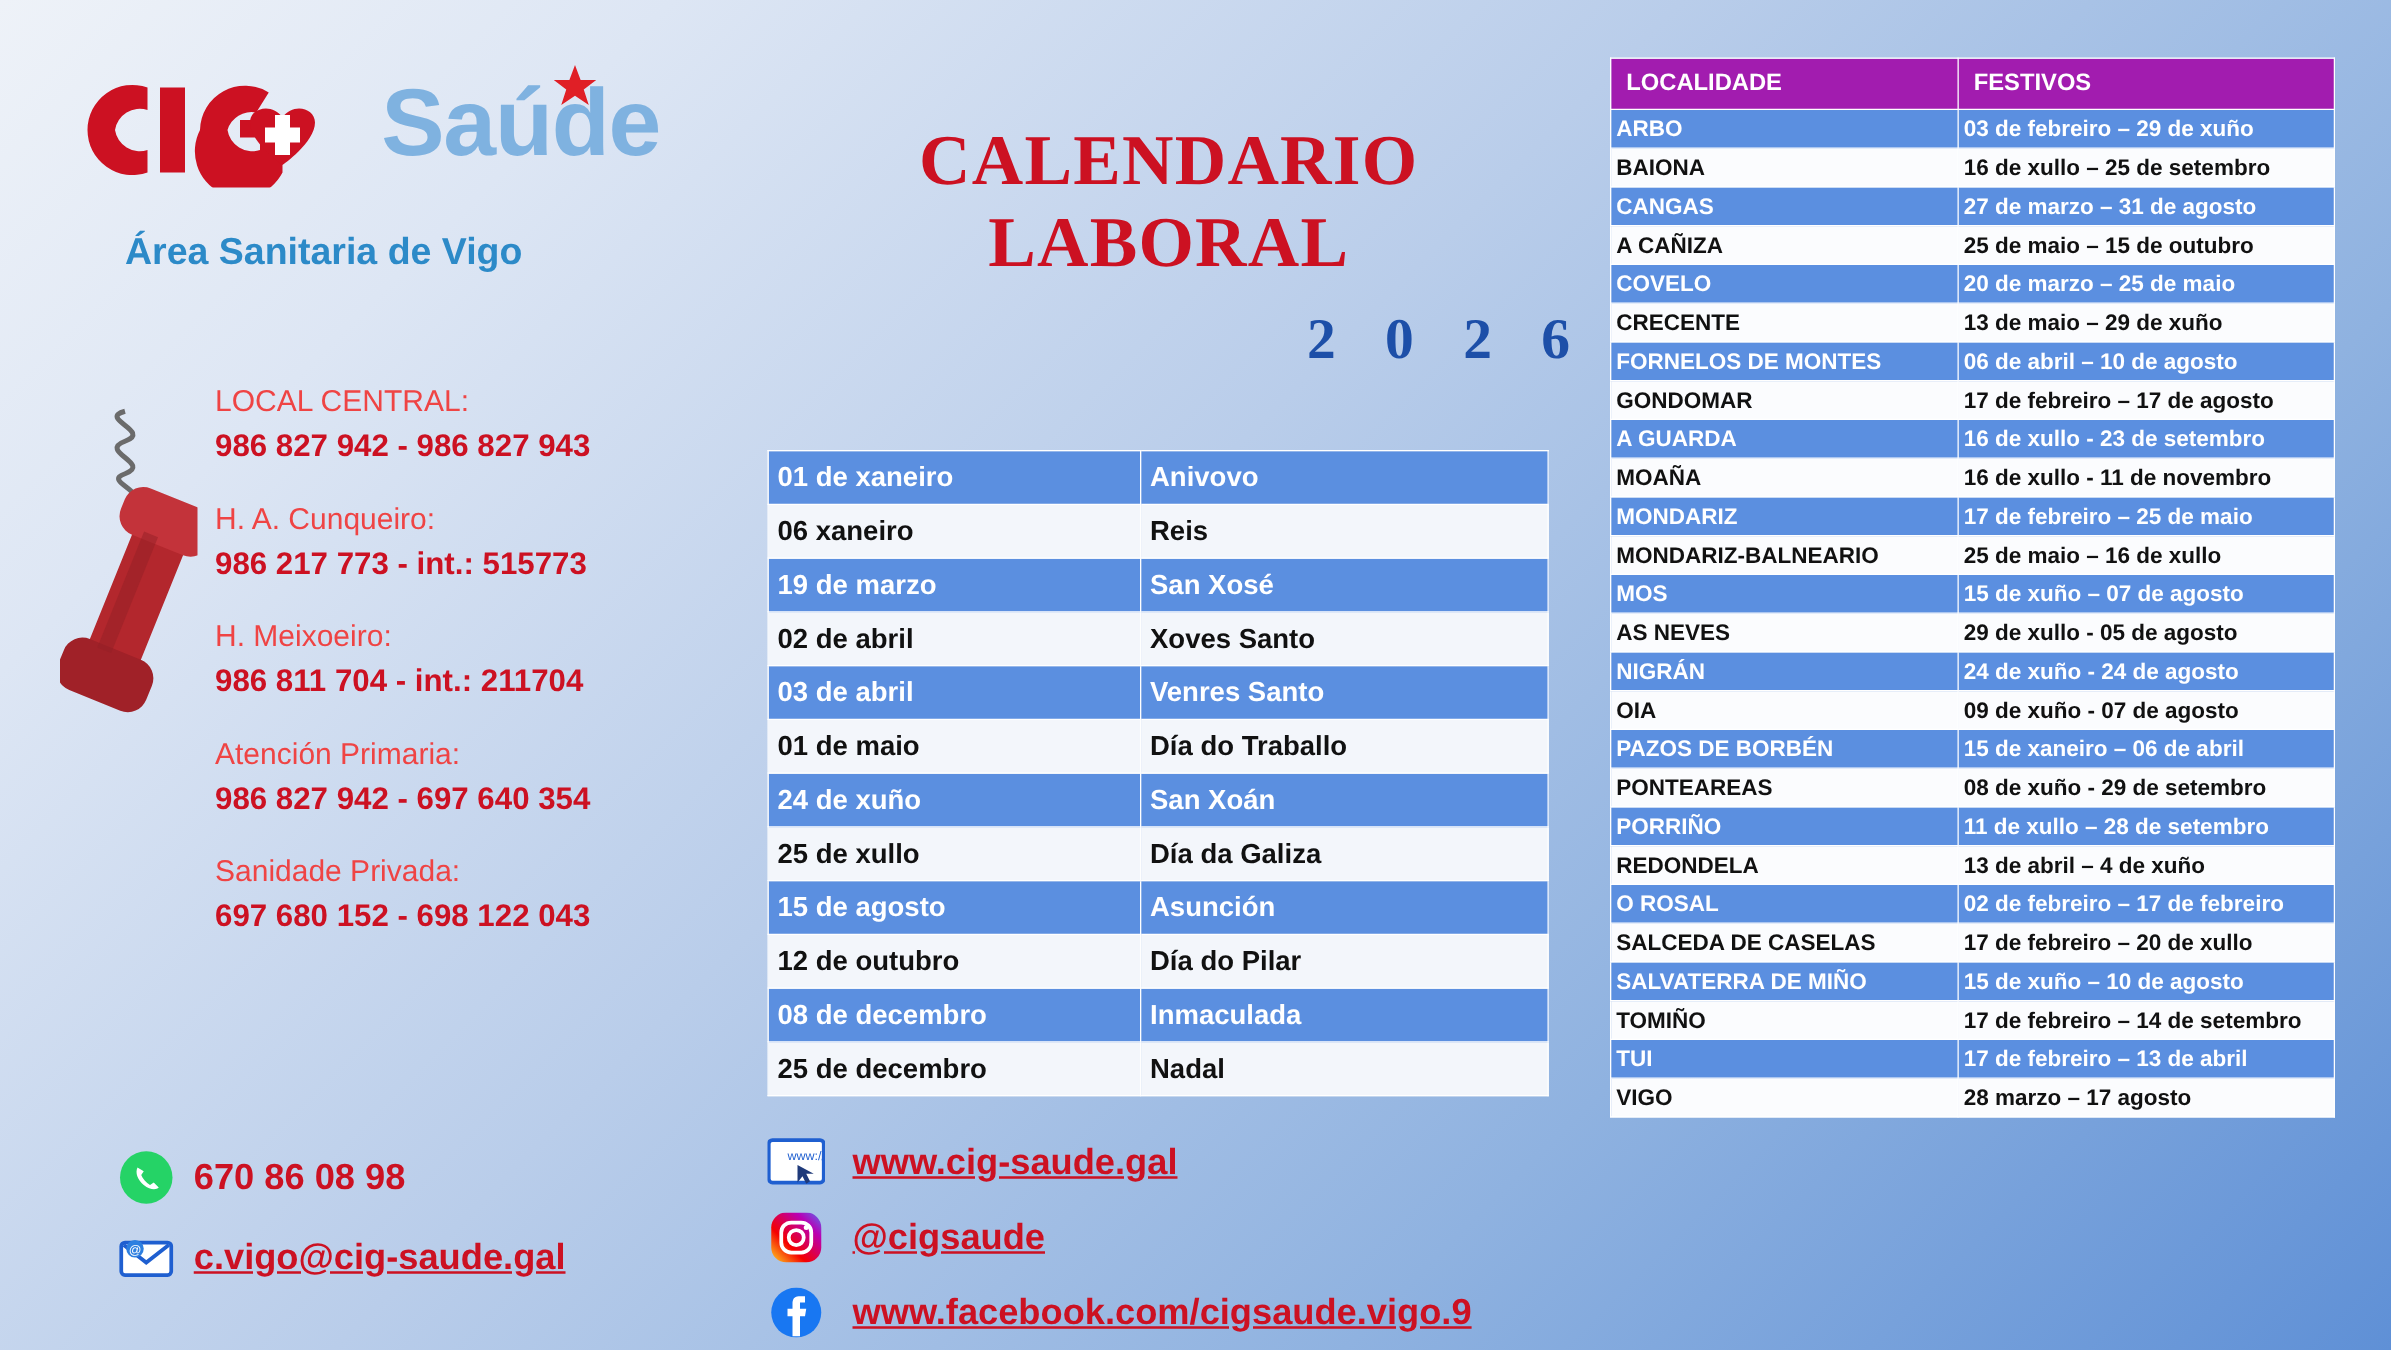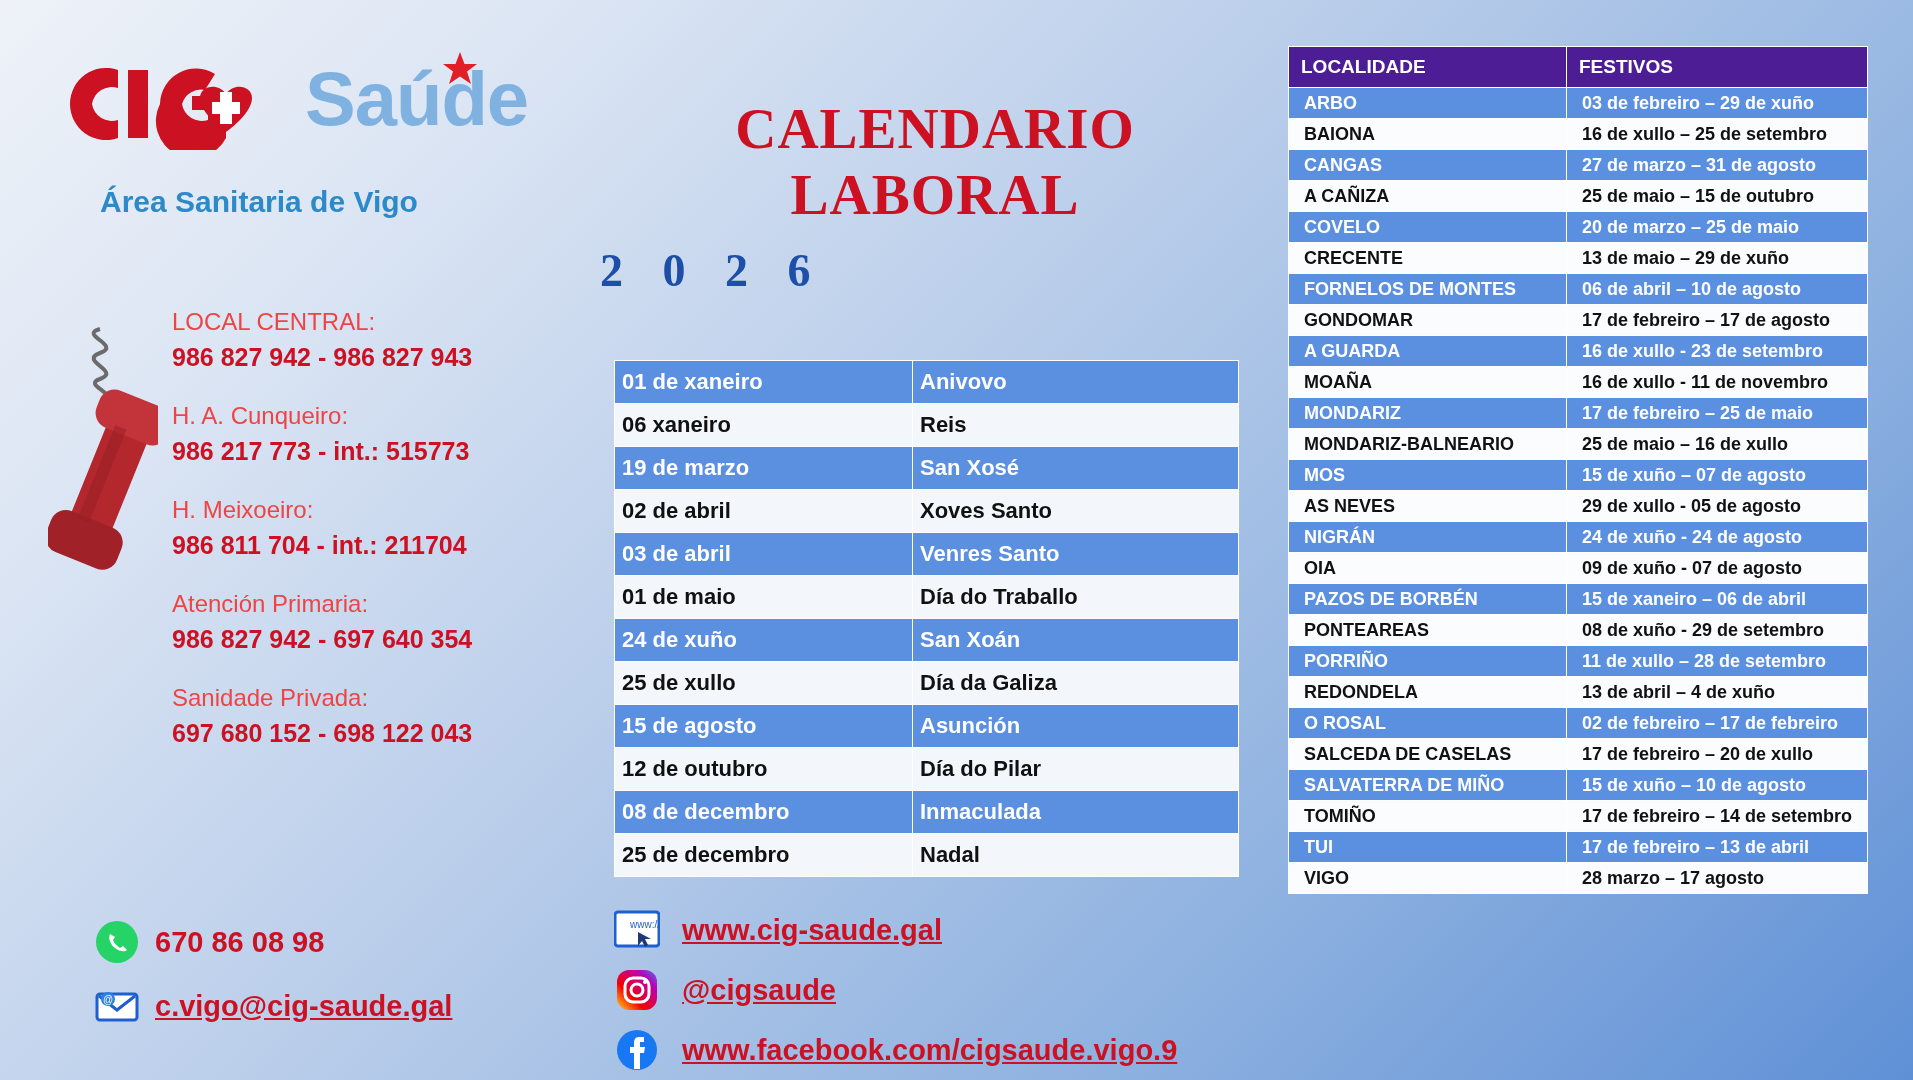--- a/index.html
+++ b/index.html
@@ -131,21 +131,21 @@
     text-align: center;
     font-family: "Liberation Serif", serif;
     color: #cc1122;
     font-weight: bold;
     font-size: 57px;
     letter-spacing: 1px;
     line-height: 66px;
     margin-top: 48px;
   }
   .cal-year {
-    text-align: left;
+    text-align: right;
     font-family: "Liberation Serif", serif;
     color: #1d4fa8;
     font-weight: bold;
     font-size: 46px;
     letter-spacing: 14px;
     margin-top: 16px;
   }
   .holidays {
     position: absolute;
     left: 14px;
@@ -201,34 +201,34 @@
     left: 1288px;
     top: 46px;
     width: 580px;
   }
   table.localidades {
     width: 580px;
     border-collapse: collapse;
     table-layout: fixed;
   }
   table.localidades th {
-    background: #4c1d95;
+    background: #a21caf;
     color: #ffffff;
     font-size: 19px;
     font-weight: bold;
     text-align: left;
     padding: 6px 0 6px 12px;
     height: 28px;
     border: 1px solid #ffffff;
   }
   table.localidades th.c1 { width: 265px; }
   table.localidades td {
     font-size: 18px;
     font-weight: bold;
-    padding: 0 0 0 15px;
+    padding: 0 0 0 4px;
     height: 30px;
     border: 1px solid #ffffff;
     white-space: nowrap;
   }
   table.localidades tr.odd td {
     background: #5b8fe0;
     color: #ffffff;
   }
   table.localidades tr.even td {
     background: #fbfcfe;

